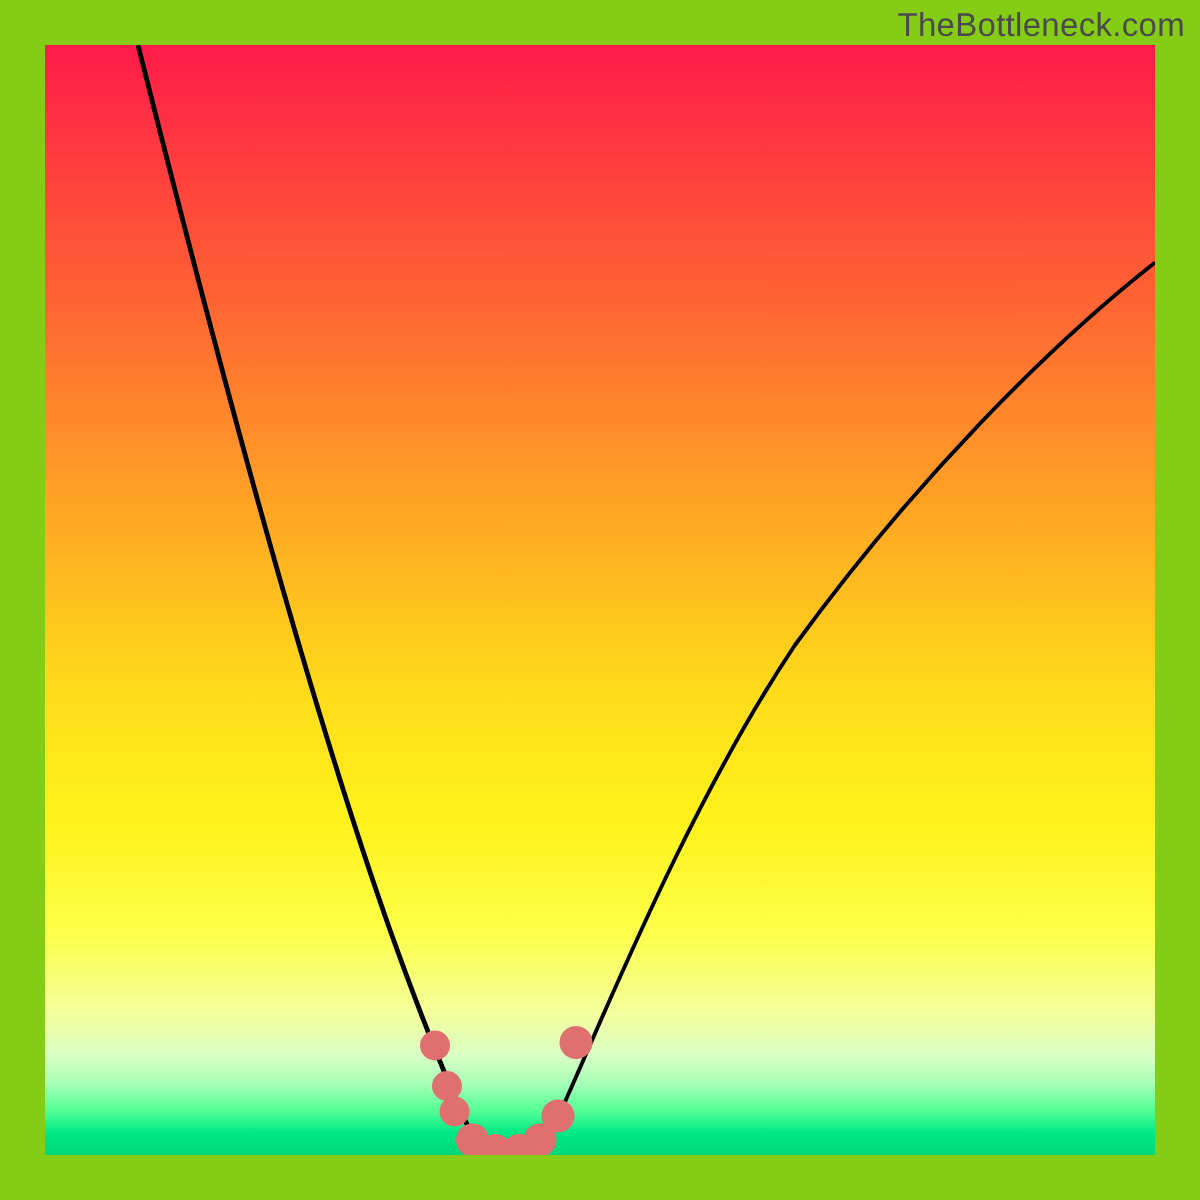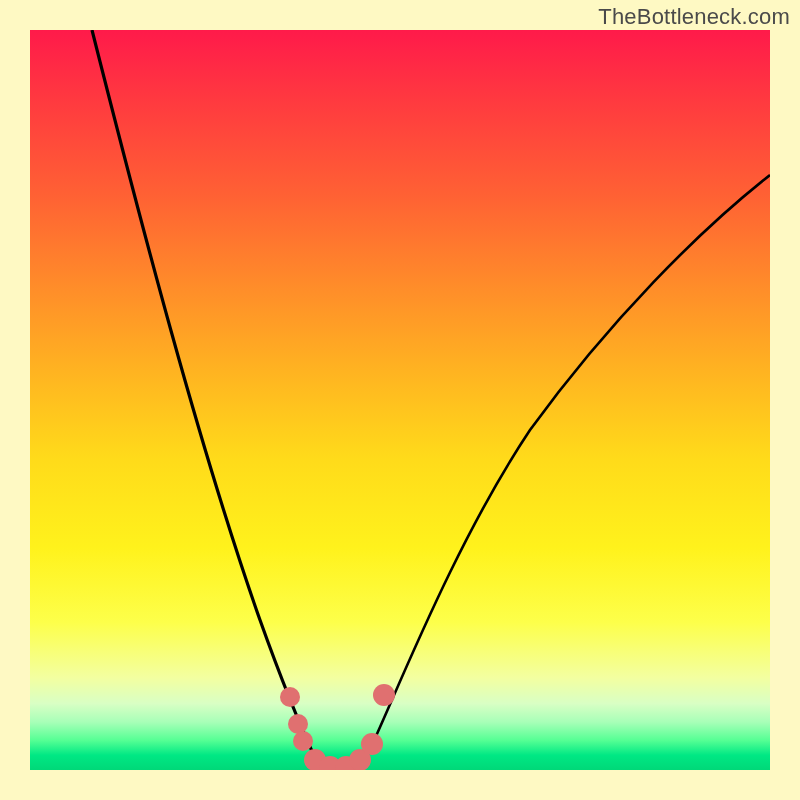--- a/index.html
+++ b/index.html
@@ -10,21 +10,21 @@
     background: #000;
     overflow: hidden;
     font-family: Arial, Helvetica, sans-serif;
   }
   .frame {
     position: absolute;
     top: 0;
     left: 0;
     width: 800px;
     height: 800px;
-    background: #fef9c3;
+    background: #84cc16;
   }
   .plot {
     position: absolute;
     top: 30px;
     left: 30px;
     width: 740px;
     height: 740px;
     overflow: hidden;
   }
   .gradient {

